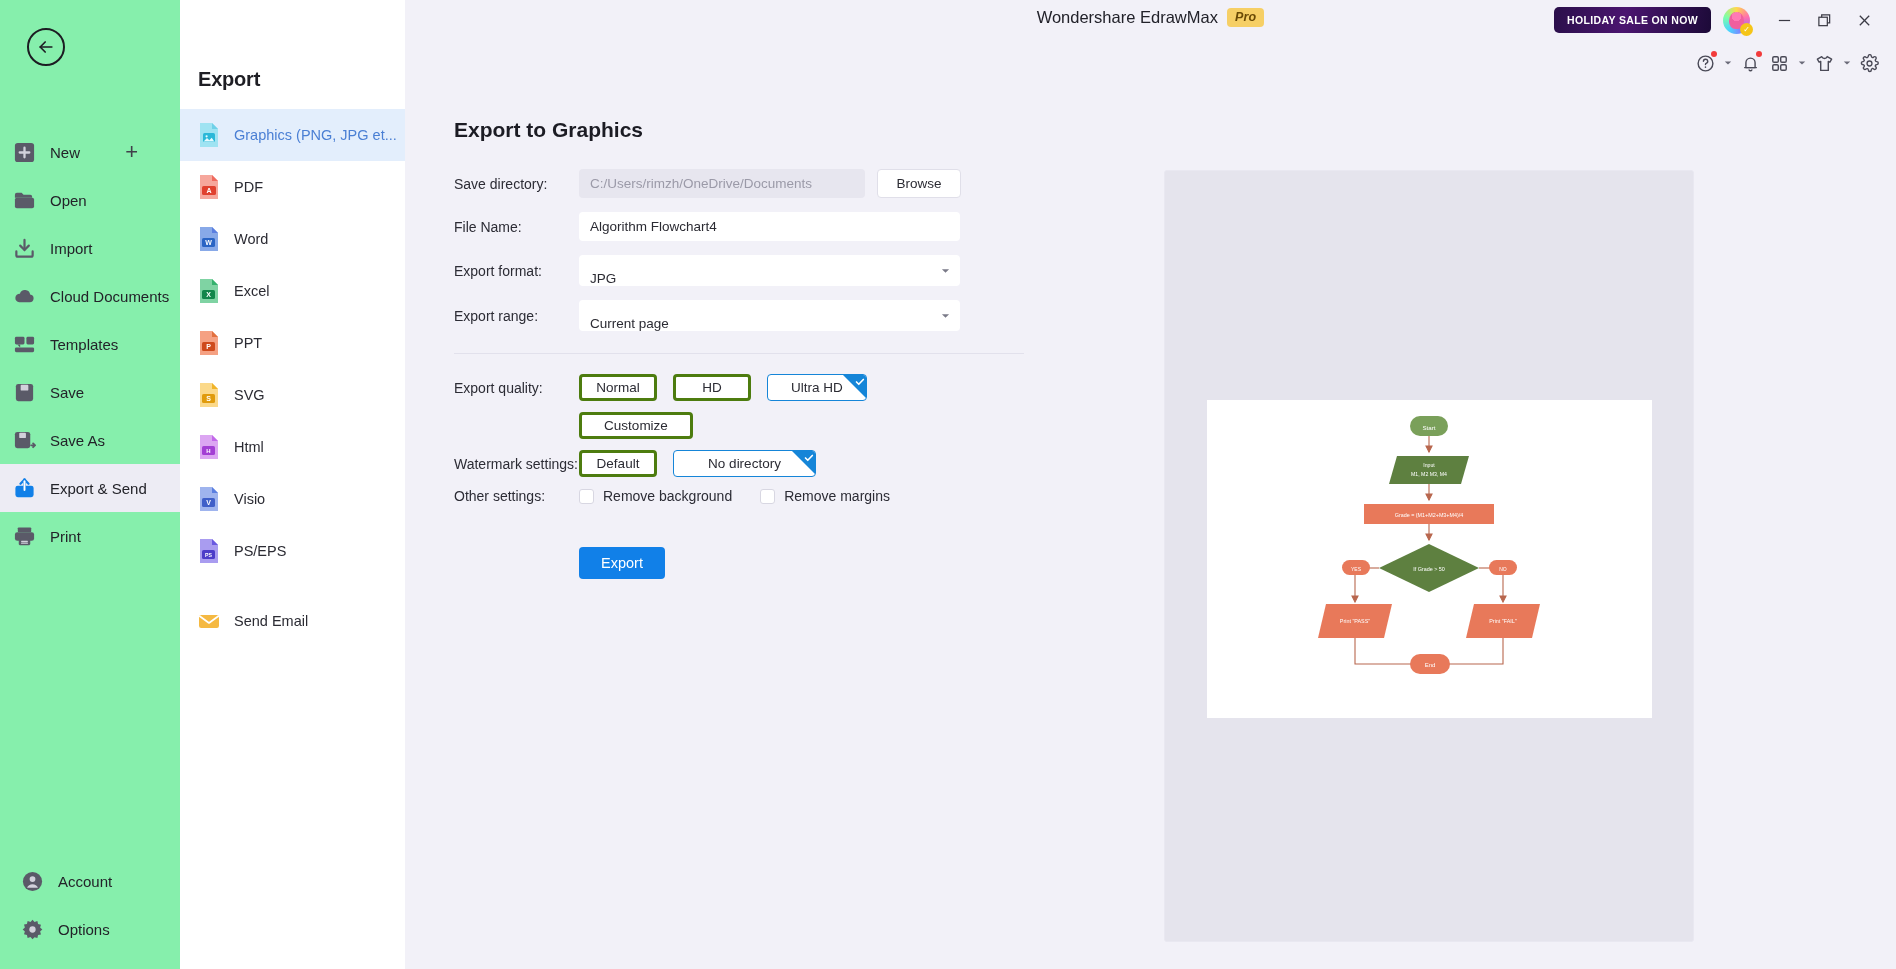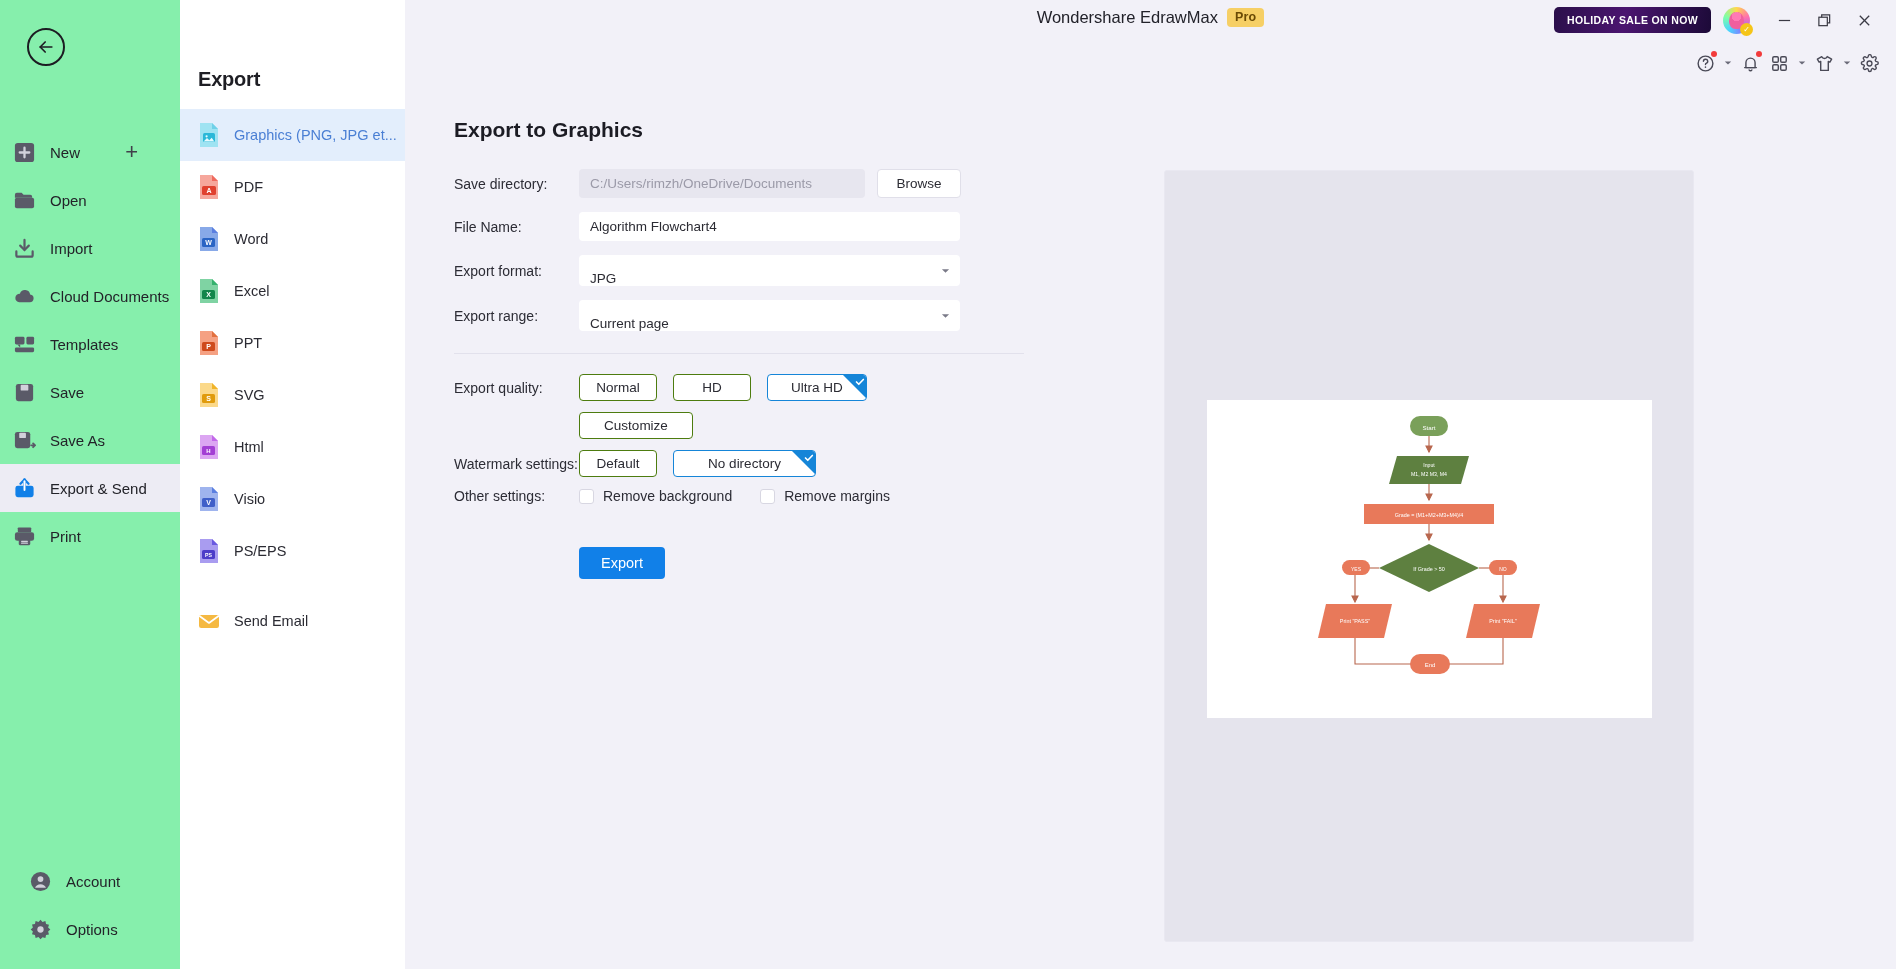--- a/index.html
+++ b/index.html
@@ -32,21 +32,21 @@
   }
   .nav-item .ico {
     width: 24px; height: 24px; margin-right: 14px;
     display: flex; align-items: center; justify-content: center; flex: none;
   }
   .nav-item .ico svg { width: 23px; height: 23px; }
   .nav-item.active { background: #edecf4; }
   .nav-item .plus {
     position: absolute; right: 42px; font-size: 22px; color: #40404a; line-height: 1;
   }
-  .nav-bottom { position: absolute; left: 16px; bottom: 16px; width: 180px; }
+  .nav-bottom { position: absolute; left: 8px; bottom: 16px; width: 180px; }
 
   
   .listpanel {
     position: absolute; left: 180px; top: 0; width: 225px; height: 969px;
     background: #ffffff;
   }
   .listpanel .sect-title {
     font-size: 20px; font-weight: bold; color: #1e1e24;
     padding: 68px 0 0 18px; letter-spacing: -0.2px;
   }
@@ -68,21 +68,21 @@
   .titlebar {
     position: absolute; left: 0; top: 0; right: 0; height: 40px;
   }
   .apptitle {
     position: absolute; left: 0; right: 0; top: 8px;
     text-align: center; font-size: 16.5px; color: #22222a;
   }
   .apptitle .titlewrap { display: inline-flex; align-items: center; gap: 9px; }
   .pro-badge {
     background: #f6cf65; color: #6a4a05; font-size: 12.5px; font-weight: bold;
-    border-radius: 4px; padding: 2px 8px 3px; letter-spacing: 0.2px;
+    border-radius: 4px; padding: 2px 8px 3px; letter-spacing: 0.2px; font-style: italic;
   }
   .win-right {
     position: absolute; right: 14px; top: 5px;
     display: flex; align-items: center; gap: 4px;
   }
   .sale-badge {
     background: linear-gradient(100deg,#2a0f4a 0%,#4b1570 45%,#1c0a38 100%);
     color: #ffffff; font-size: 10.5px; font-weight: bold; letter-spacing: 0.35px;
     border-radius: 5px; padding: 7px 13px; margin-right: 8px; cursor: pointer;
     white-space: nowrap;
@@ -157,21 +157,21 @@
     color: #7a7a88;
   }
   .sel .arw svg { width: 9px; height: 9px; display: block; }
 
   .divider { height: 1px; background: #e2e1ec; margin: 22px 0 20px 0; width: 570px; }
 
   .opt-row { display: flex; align-items: center; margin-bottom: 11px; }
   .opt-row .lbl { width: 125px; flex: none; font-size: 14px; color: #2c2c35; }
   .pill {
     position: relative; height: 27px; border-radius: 4px; background: #ffffff;
-    border: 1px solid #4d7c0f; font-size: 13.5px; color: #2b2b33;
+    border: 3px solid #4d7c0f; font-size: 13.5px; color: #2b2b33;
     display: flex; align-items: center; justify-content: center;
     cursor: pointer; margin-right: 16px; overflow: hidden;
     font-family: "Liberation Sans", sans-serif;
   }
   .pill.w78 { width: 78px; }
   .pill.w100 { width: 100px; }
   .pill.w114 { width: 114px; }
   .pill.w143 { width: 143px; }
   .pill.sel-pill { border: 1px solid #1585d8; }
   .pill .corner {

